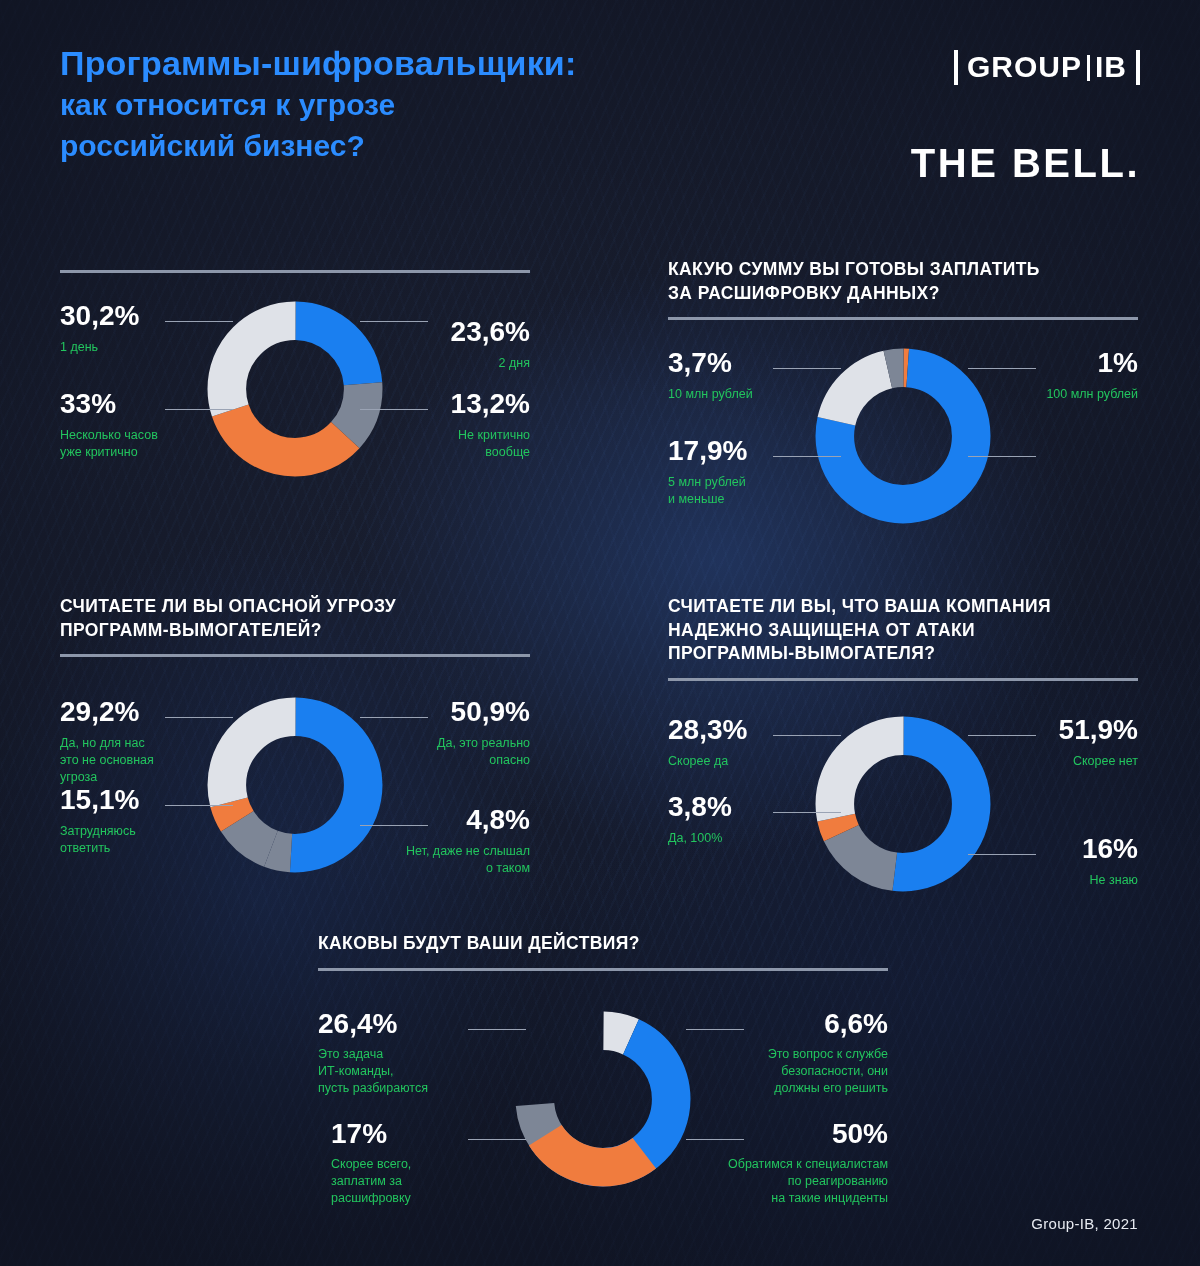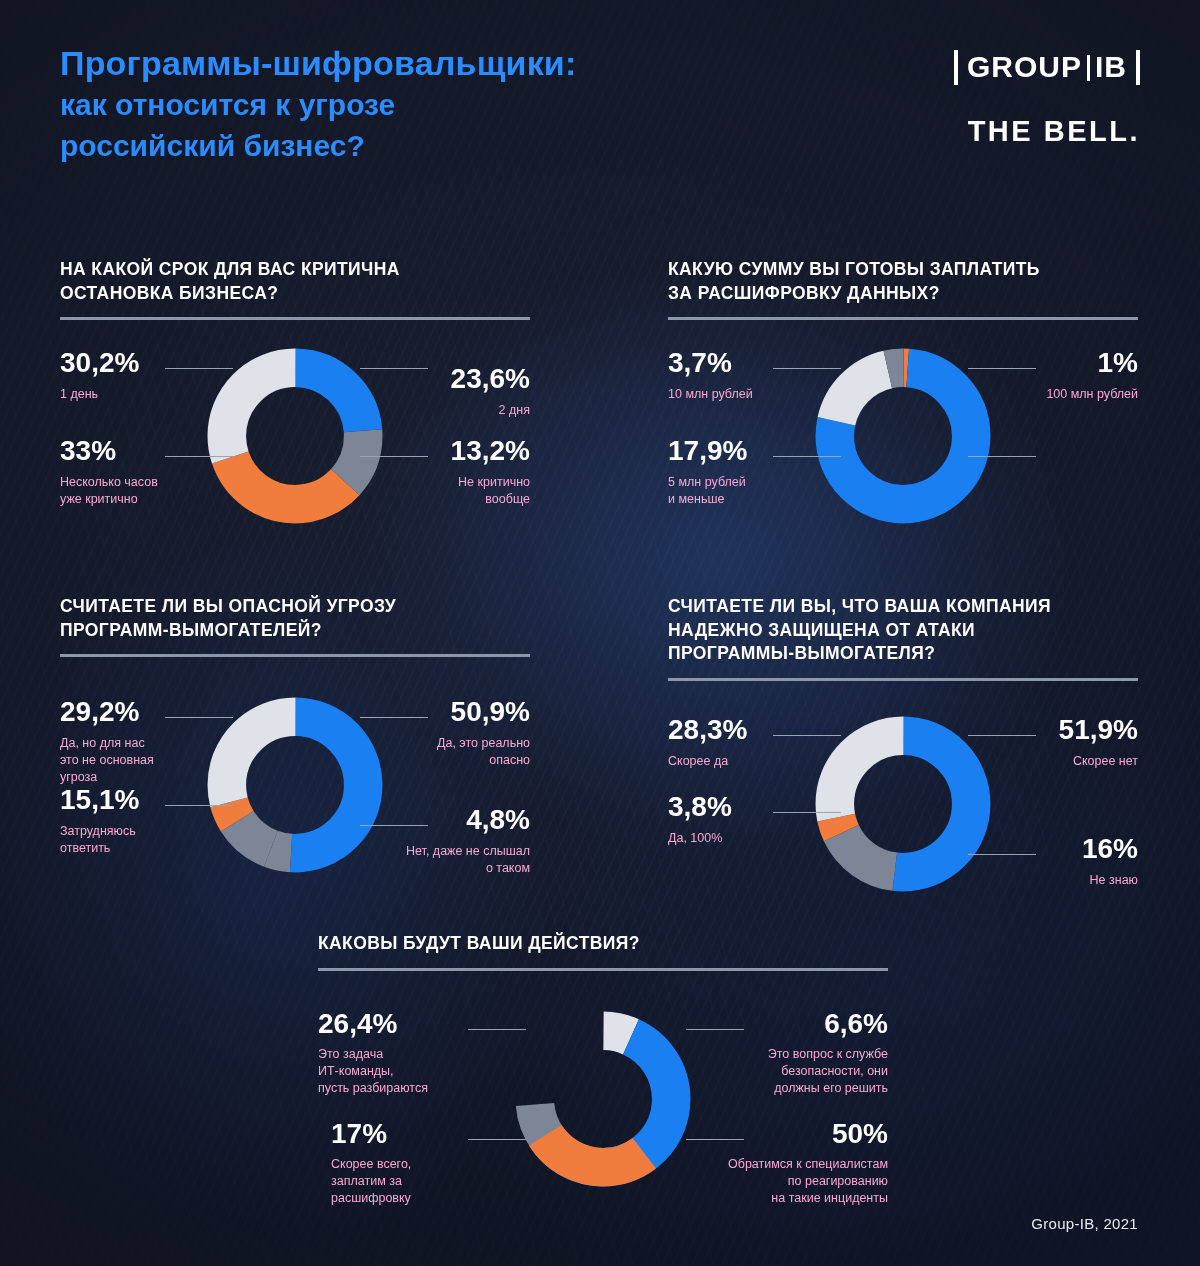--- a/index.html
+++ b/index.html
@@ -78,22 +78,22 @@
   }
   .logo-gib .bar {
     display: inline-block;
     width: 3px;
     height: 26px;
     background: #ffffff;
     vertical-align: -4px;
     margin: 0 5px;
   }
   .logo-bell {
-    margin-top: 30px;
-    font-size: 29px;
+    margin-top: 56px;
+    font-size: 40px;
     font-weight: bold;
     letter-spacing: 2.5px;
     color: #ffffff;
   }
 
   
   .block { position: absolute; }
   .block-title {
     font-size: 17.5px;
     font-weight: bold;
@@ -114,21 +114,21 @@
 
   .lbl { position: absolute; width: 190px; }
   .lbl .pct {
     font-size: 28px;
     font-weight: bold;
     color: #ffffff;
     line-height: 1.1;
   }
   .lbl .desc {
     font-size: 12.5px;
-    color: #f9a8d4;
+    color: #22c55e;
     line-height: 1.35;
     margin-top: 7px;
   }
   .lbl.right { text-align: right; }
   .lbl.left { text-align: left; }
 
   .leader {
     position: absolute;
     height: 1px;
     background: #9aa3b4;
@@ -158,24 +158,20 @@
 
     <div class="logos">
       <div>
         <span class="logo-gib"><span>GROUP</span><span class="bar"></span><span>IB</span></span>
       </div>
       <div class="logo-bell">THE BELL.</div>
     </div>
   </div>
 
   <div class="block" style="left:60px; top:258px; width:470px;">
-    <div class="block-title">
-      <div>НА КАКОЙ СРОК ДЛЯ ВАС КРИТИЧНА</div>
-      <div>ОСТАНОВКА БИЗНЕСА?</div>
-    </div>
     <div class="rule"></div>
 
     <div class="chart-area" style="height:230px;">
       <div class="donut-wrap" style="left:145px; top:8px;">
         <svg class="donut" width="180" height="180" viewBox="0 0 42 42">
           <circle cx="21" cy="21" r="15.915" fill="transparent" stroke="#1a7ff0" stroke-width="9" stroke-dasharray="23.6 76.4" stroke-dashoffset="25"></circle>
           <circle cx="21" cy="21" r="15.915" fill="transparent" stroke="#7d8696" stroke-width="9" stroke-dasharray="13.2 86.8" stroke-dashoffset="1.4"></circle>
           <circle cx="21" cy="21" r="15.915" fill="transparent" stroke="#f07c3e" stroke-width="9" stroke-dasharray="33 67" stroke-dashoffset="88.2"></circle>
           <circle cx="21" cy="21" r="15.915" fill="transparent" stroke="#dfe2e8" stroke-width="9" stroke-dasharray="30.2 69.8" stroke-dashoffset="55.2"></circle>
         </svg>

